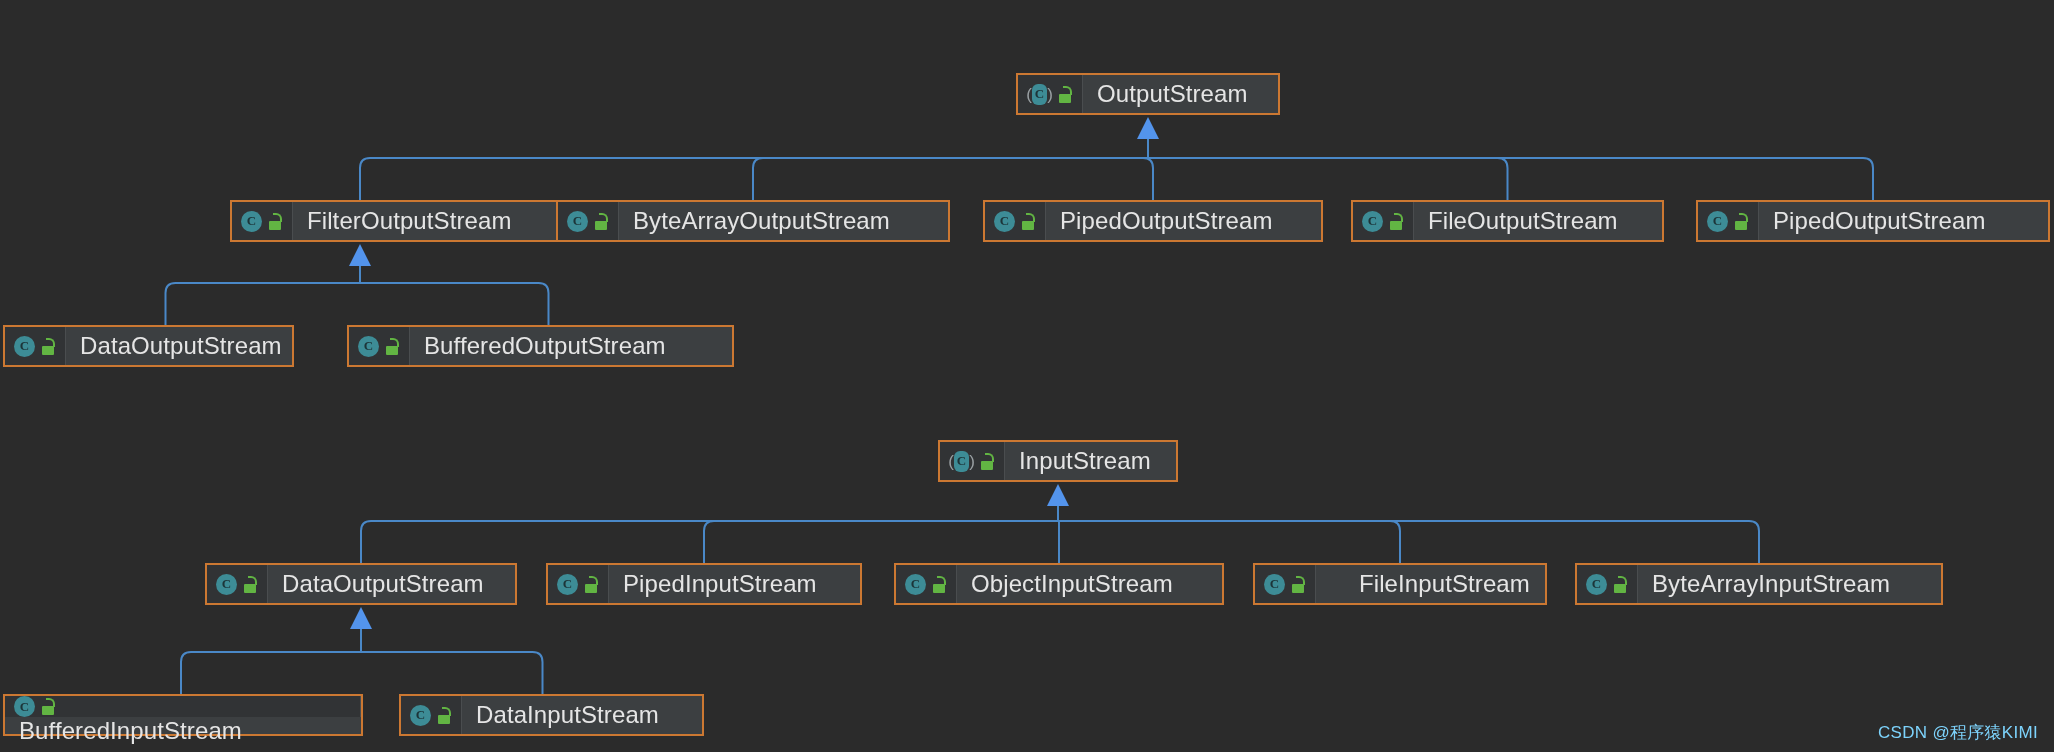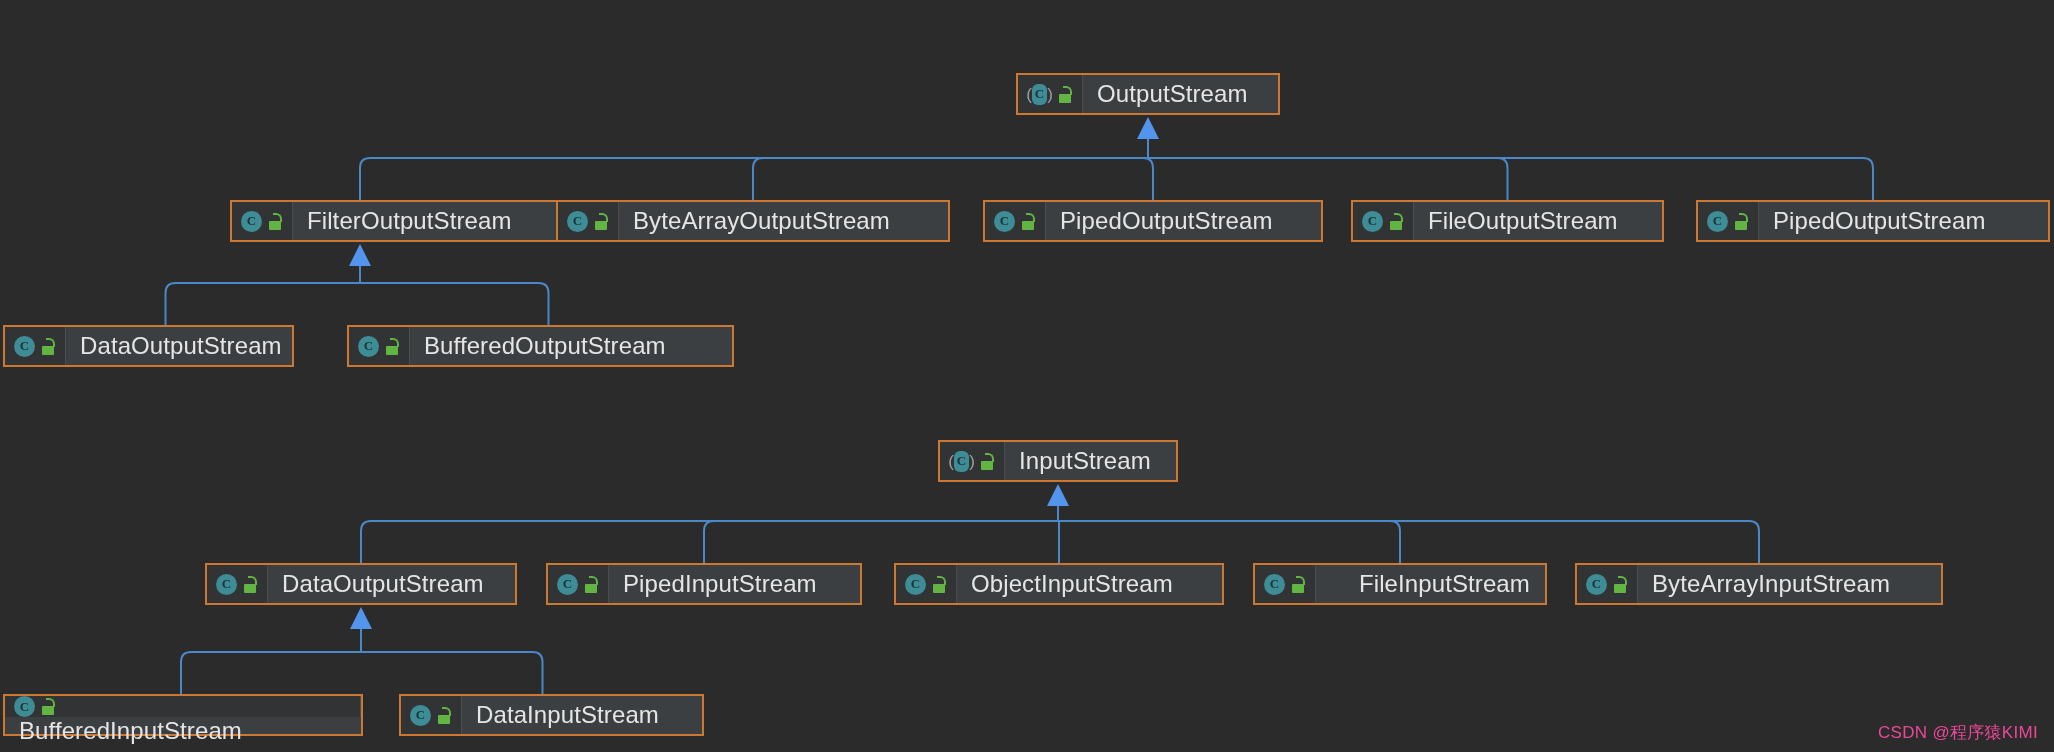--- a/index.html
+++ b/index.html
@@ -150,21 +150,21 @@
     border-bottom: none;
     border-left: none;
     border-radius: 0 6px 0 0;
   }
 
   #watermark {
     position: absolute;
     right: 16px;
     bottom: 8px;
     font-size: 17px;
-    color: #ec4899;
+    color: #7dd3fc;
     letter-spacing: 0.3px;
   }
 </style>
 </head>
 <body>
 
 <div id="canvas">
   <svg id="edges" viewBox="0 0 2054 752" xmlns="http://www.w3.org/2000/svg">
       <polygon points="1148,117 1137,139 1159,139" fill="#5394ec"></polygon>
       <path d="M 1148 139 L 1148 158" fill="none" stroke="#4a88c7" stroke-width="2"></path>

